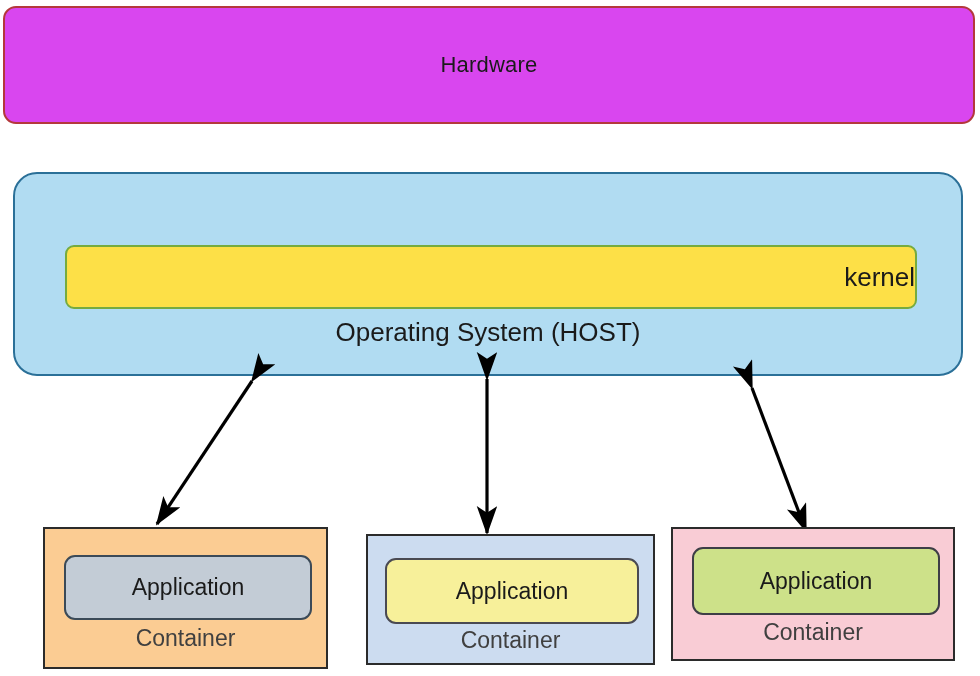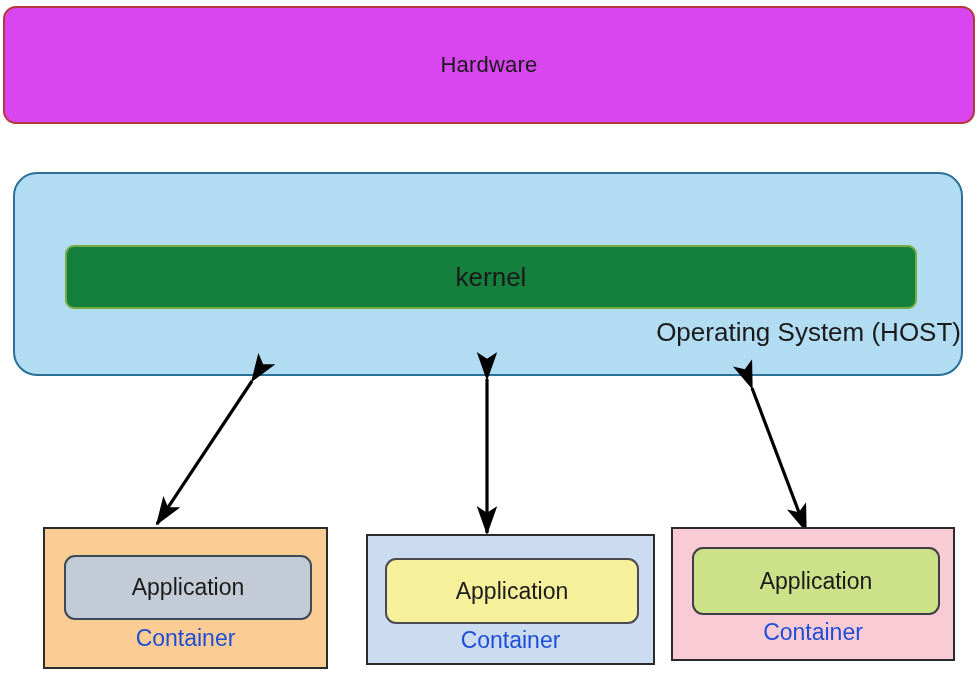--- a/index.html
+++ b/index.html
@@ -58,55 +58,55 @@
     border-radius: 24px;
     display: block;
   }
   .kernel-box {
     position: absolute;
     box-sizing: border-box;
     left: 50px;          
     top: 71px;           
     width: 852px;
     height: 64px;
-    background: #15803d;
+    background: #fde047;
     border: 2px solid #76ab3f;
     border-radius: 9px;
     display: flex;
     align-items: center;
-    justify-content: center;
+    justify-content: flex-end;
   }
   .kernel-label {
     font-size: 26px;
     color: #1a1a1a;
   }
   .os-label {
     position: absolute;
     left: 0;
     right: 0;
     top: 143px;          
-    text-align: right;
+    text-align: center;
     font-size: 26px;
     color: #1a1a1a;
   }
 
   
   .container-box {
     position: absolute;
     box-sizing: border-box;
     border: 2px solid #2b2b2b;
     display: block;
   }
   .container-label {
     position: absolute;
     left: 0;
     right: 0;
     text-align: center;
     font-size: 23px;
-    color: #1d4ed8;
+    color: #404040;
   }
   .app-box {
     position: absolute;
     box-sizing: border-box;
     display: flex;
     align-items: center;
     justify-content: center;
     border-radius: 11px;
   }
   .app-label {

